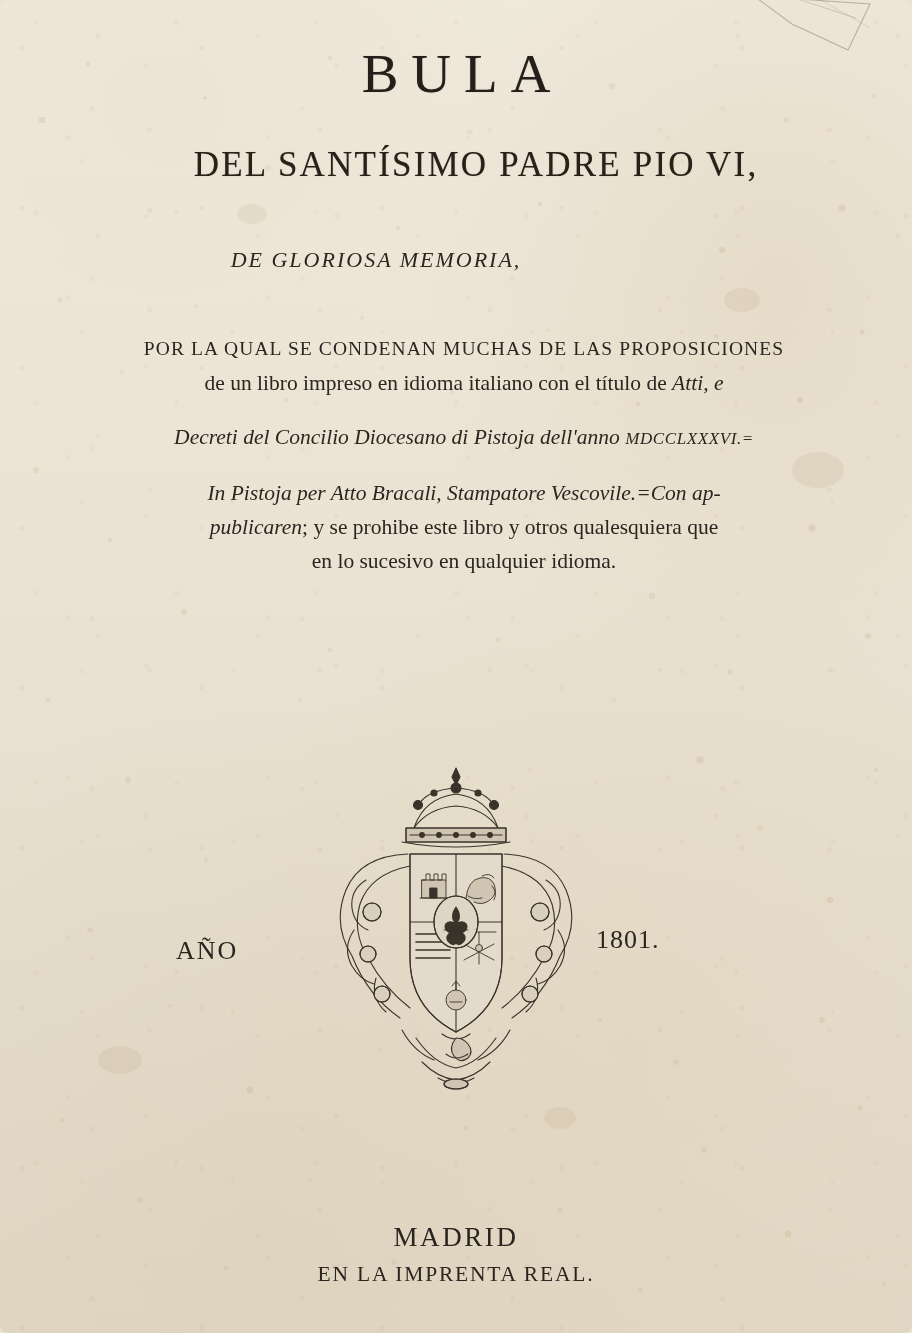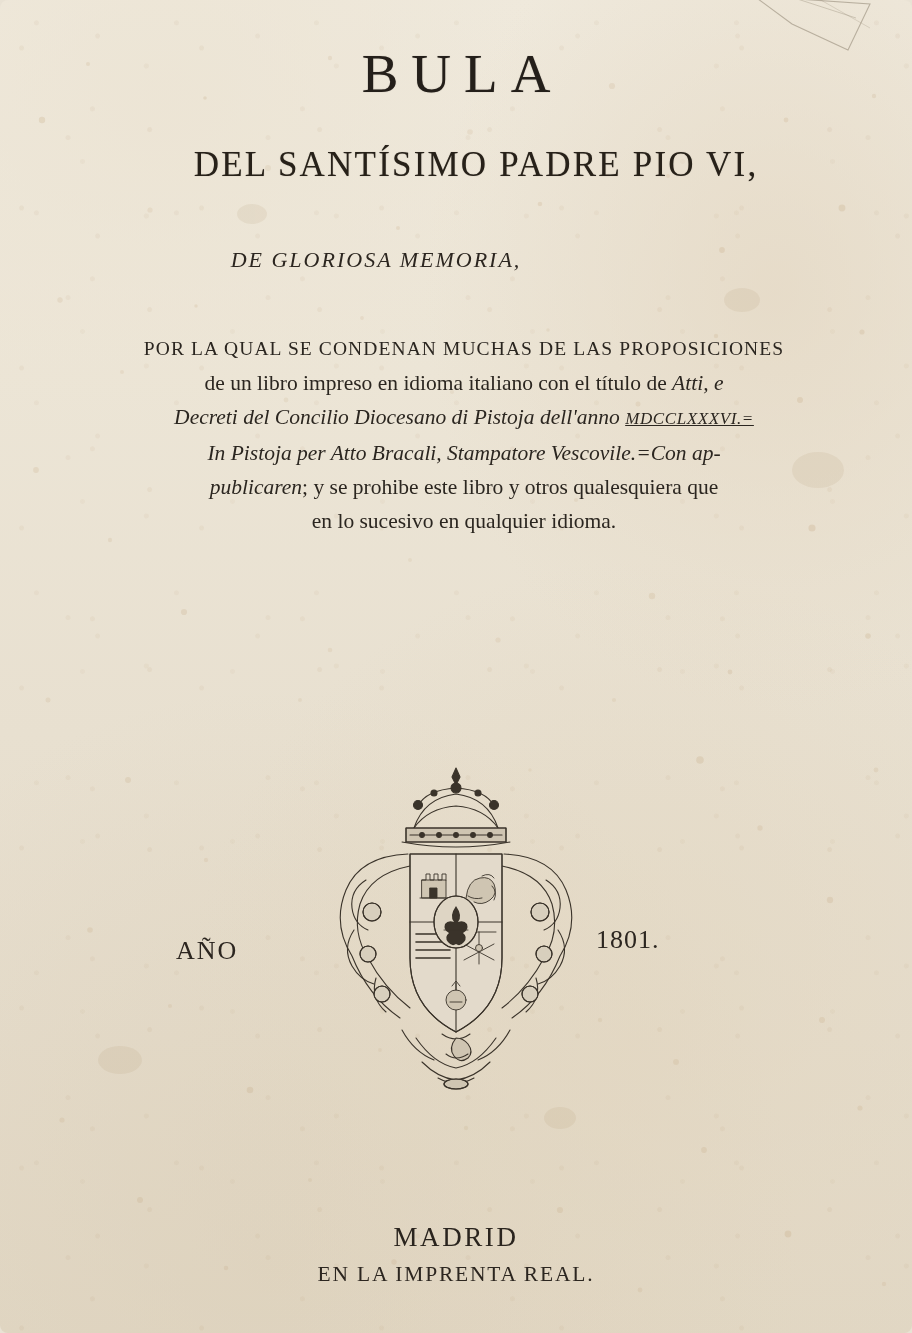--- a/index.html
+++ b/index.html
@@ -126,25 +126,25 @@
   .blurb .l {
     display: block;
     white-space: nowrap;
   }
   .blurb .small-caps {
     font-size: 19.5px;
     letter-spacing: 1.1px;
   }
   .blurb .it {
     font-style: italic;
+    margin-top: 20px;
   }
   .blurb .roman-num {
     font-size: 17px;
     letter-spacing: 0.6px;
-    text-decoration: underline;
   }
 
   
   .crest {
     position: absolute;
     top: 762px;
     left: 306px;
     width: 300px;
     height: 330px;
   }

